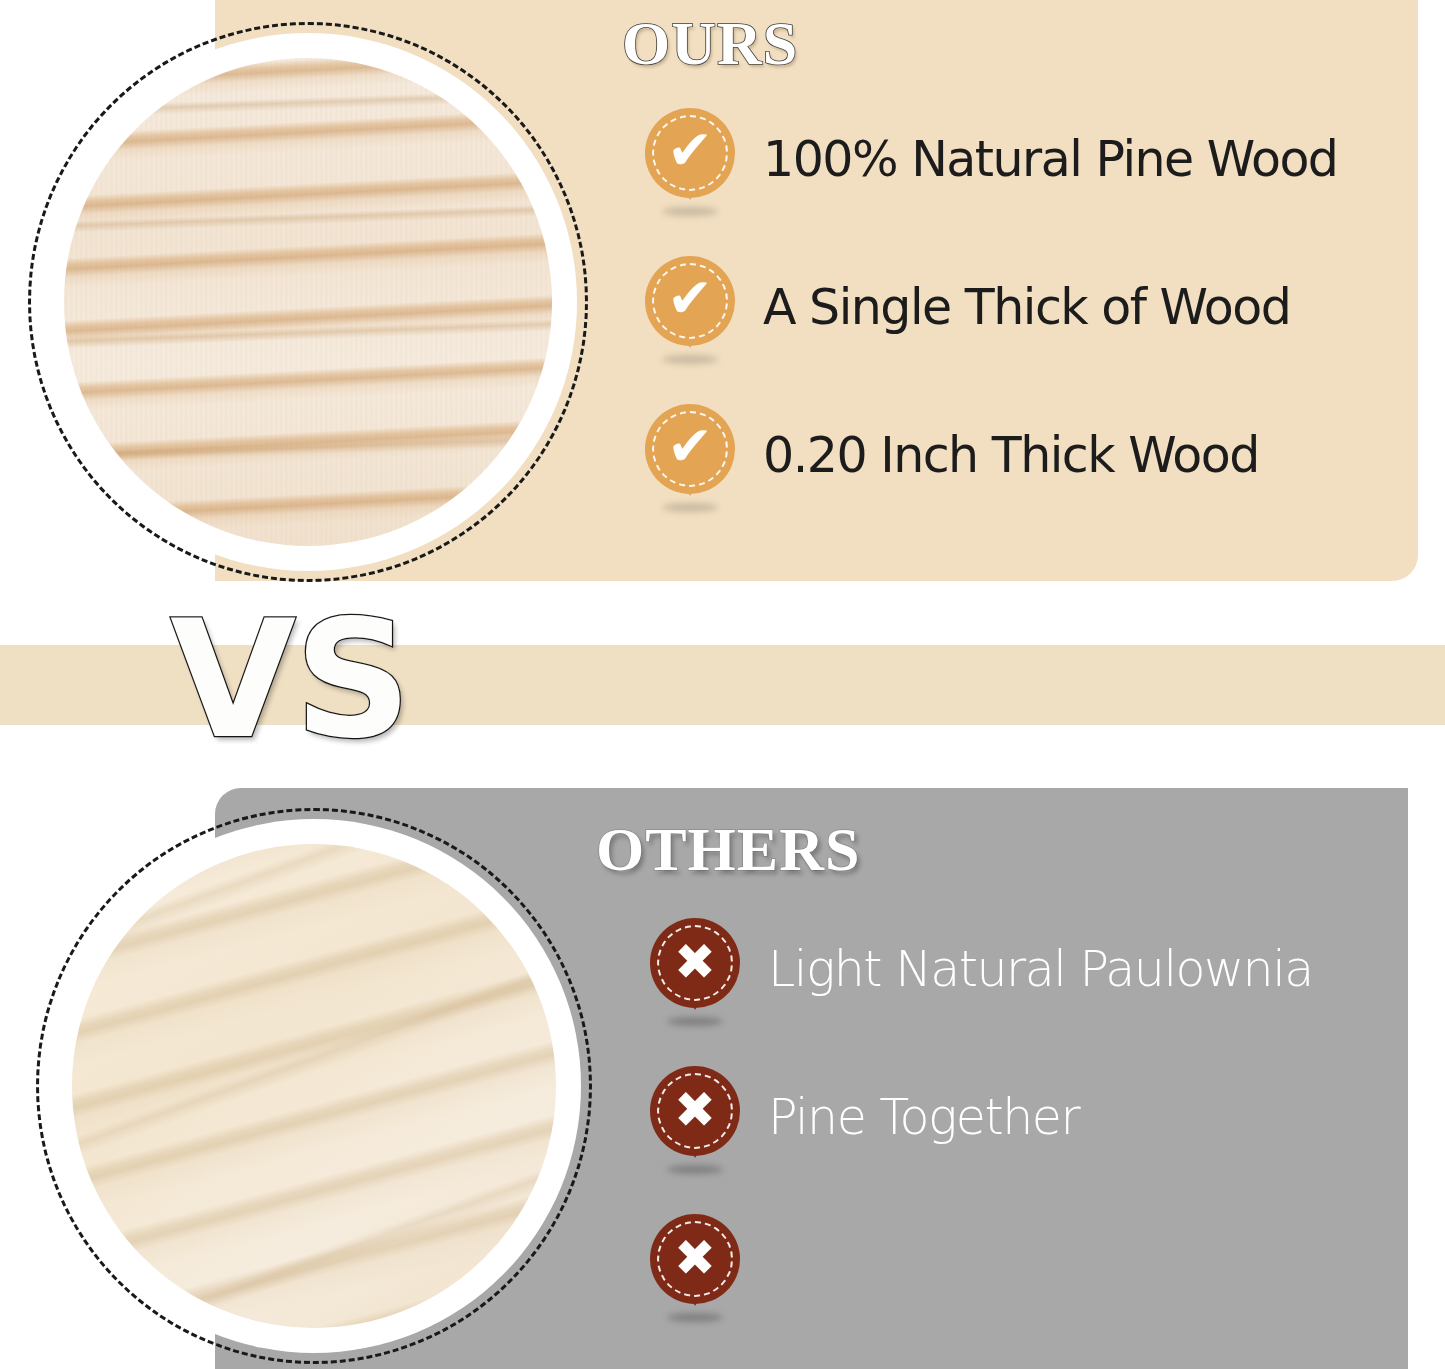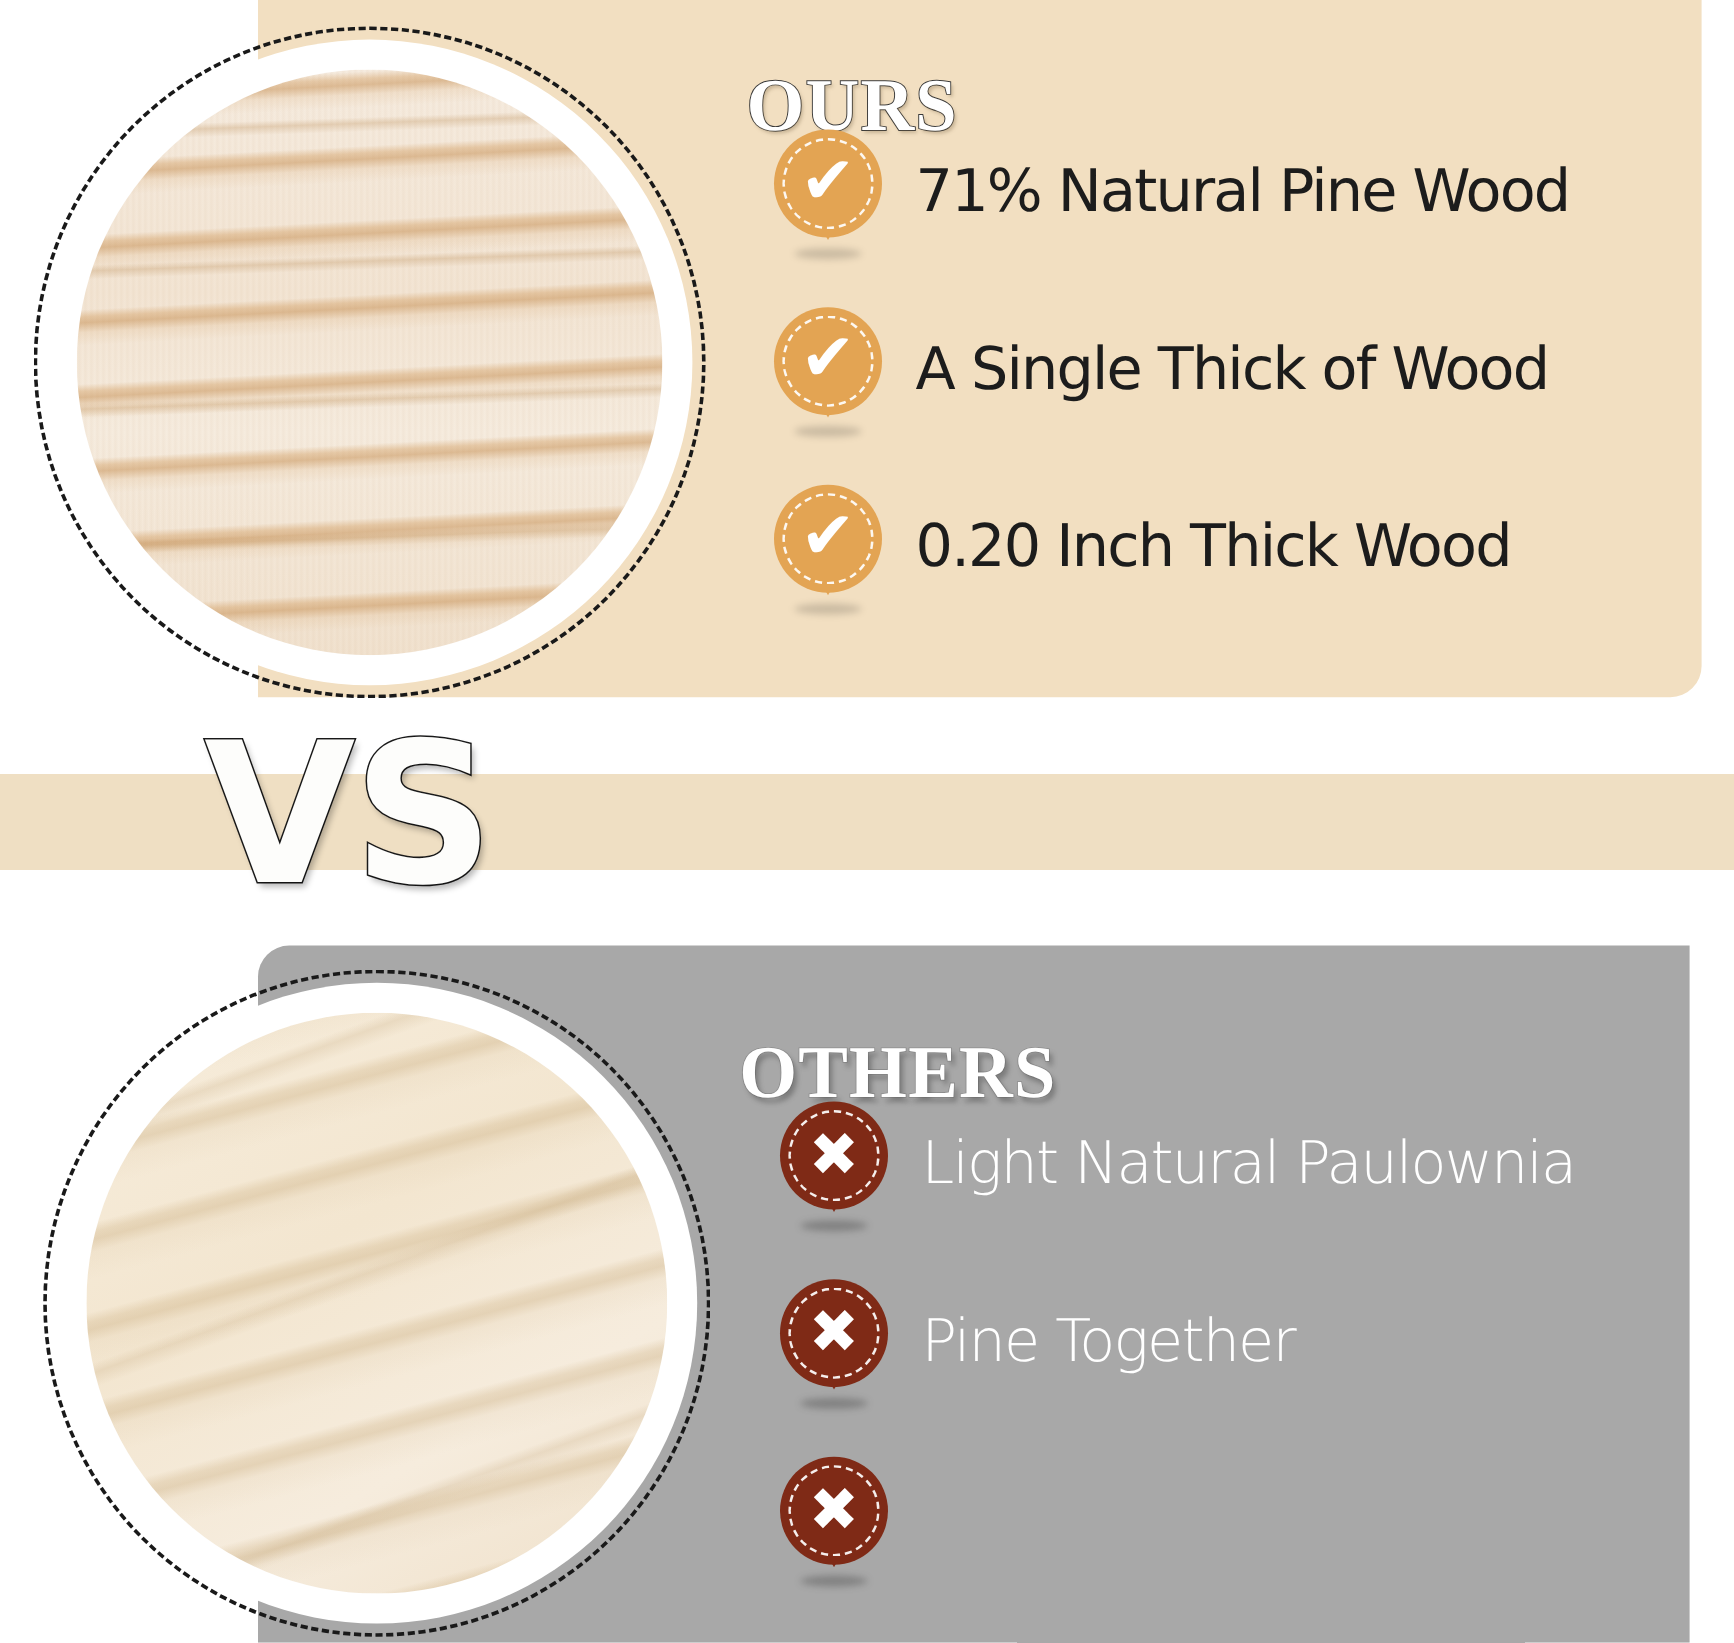--- a/index.html
+++ b/index.html
@@ -174,31 +174,30 @@
   
   .section-title {
     position: absolute;
     font-family: "Liberation Serif", serif;
     font-weight: bold;
     font-size: 62px;
     line-height: 62px;
     letter-spacing: 1px;
     color: #ffffff;
     user-select: none;
-    margin-top: 45px;
   }
   #ours-title {
     left: 622px;
     top: 12px;
     -webkit-text-stroke: 1.6px #3a3a3a;
     paint-order: stroke fill;
     text-shadow: 2px 3px 3px rgba(120,100,70,0.35);
   }
   #others-title {
-    left: 616px;
+    left: 596px;
     top: 818px;
     -webkit-text-stroke: 1.4px #8e8e8e;
     paint-order: stroke fill;
     text-shadow: 3px 4px 4px rgba(70,70,70,0.45);
   }
 
   
   .feature-list {
     position: absolute;
   }
@@ -335,21 +334,21 @@
 
   <div class="feature-row">
     <div class="pin pin-check">
       <div class="pin-tail"></div>
       <div class="pin-body">
         <div class="pin-dash"></div>
         <span class="pin-glyph">✔</span>
       </div>
       <div class="pin-shadow"></div>
     </div>
-    <span class="feature-text">71% Natural Pine Wood</span>
+    <span class="feature-text">100% Natural Pine Wood</span>
   </div>
 
   <div class="feature-row">
     <div class="pin pin-check">
       <div class="pin-tail"></div>
       <div class="pin-body">
         <div class="pin-dash"></div>
         <span class="pin-glyph">✔</span>
       </div>
       <div class="pin-shadow"></div>

